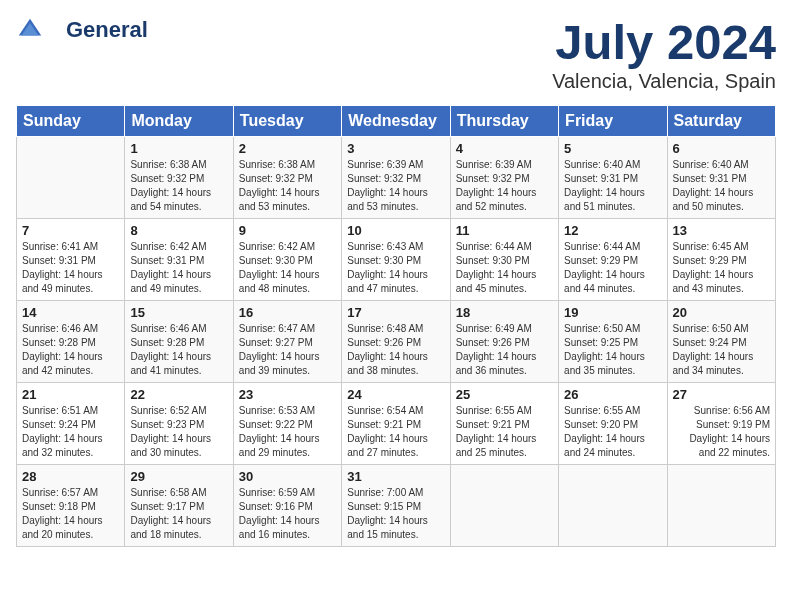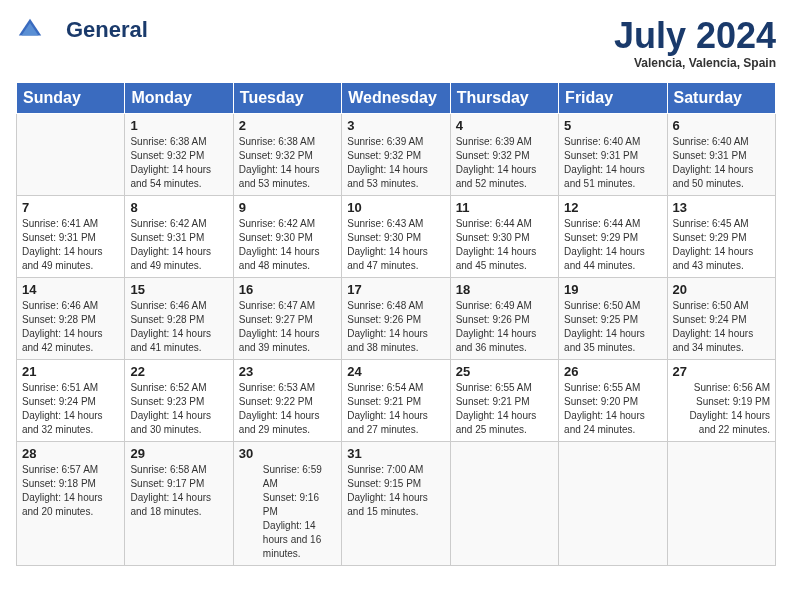--- a/index.html
+++ b/index.html
@@ -29,29 +29,28 @@
     }
     .logo-icon {
       width: 28px;
       height: 28px;
       margin-right: 2px;
     }
     .title-block {
       text-align: right;
     }
     .month-year {
-      font-size: 36px;
+      font-size: 49px;
       font-weight: bold;
       color: #1a3a6b;
       line-height: 1.1;
     }
     .location {
-      font-size: 12px;
+      font-size: 20px;
       color: #333;
-      font-weight: bold;
     }
     table {
       width: 100%;
       border-collapse: collapse;
       font-size: 11px;
     }
     thead tr th {
       background-color: #3a6bbf;
       color: #fff;
       text-align: left;
@@ -297,21 +296,21 @@
 Daylight: 14 hours and 20 minutes.</div>
         </td>
         <td>
           <span class="day-number">29</span>
           <div class="day-info" style="white-space: pre-line;">Sunrise: 6:58 AM
 Sunset: 9:17 PM
 Daylight: 14 hours and 18 minutes.</div>
         </td>
         <td>
           <span class="day-number">30</span>
-          <div class="day-info" style="white-space: pre-line; margin-left: 24px;">Sunrise: 6:59 AM
+          <div class="day-info" style="white-space: pre-line;">Sunrise: 6:59 AM
 Sunset: 9:16 PM
 Daylight: 14 hours and 16 minutes.</div>
         </td>
         <td>
           <span class="day-number">31</span>
           <div class="day-info" style="white-space: pre-line;">Sunrise: 7:00 AM
 Sunset: 9:15 PM
 Daylight: 14 hours and 15 minutes.</div>
         </td>
         <td></td>

